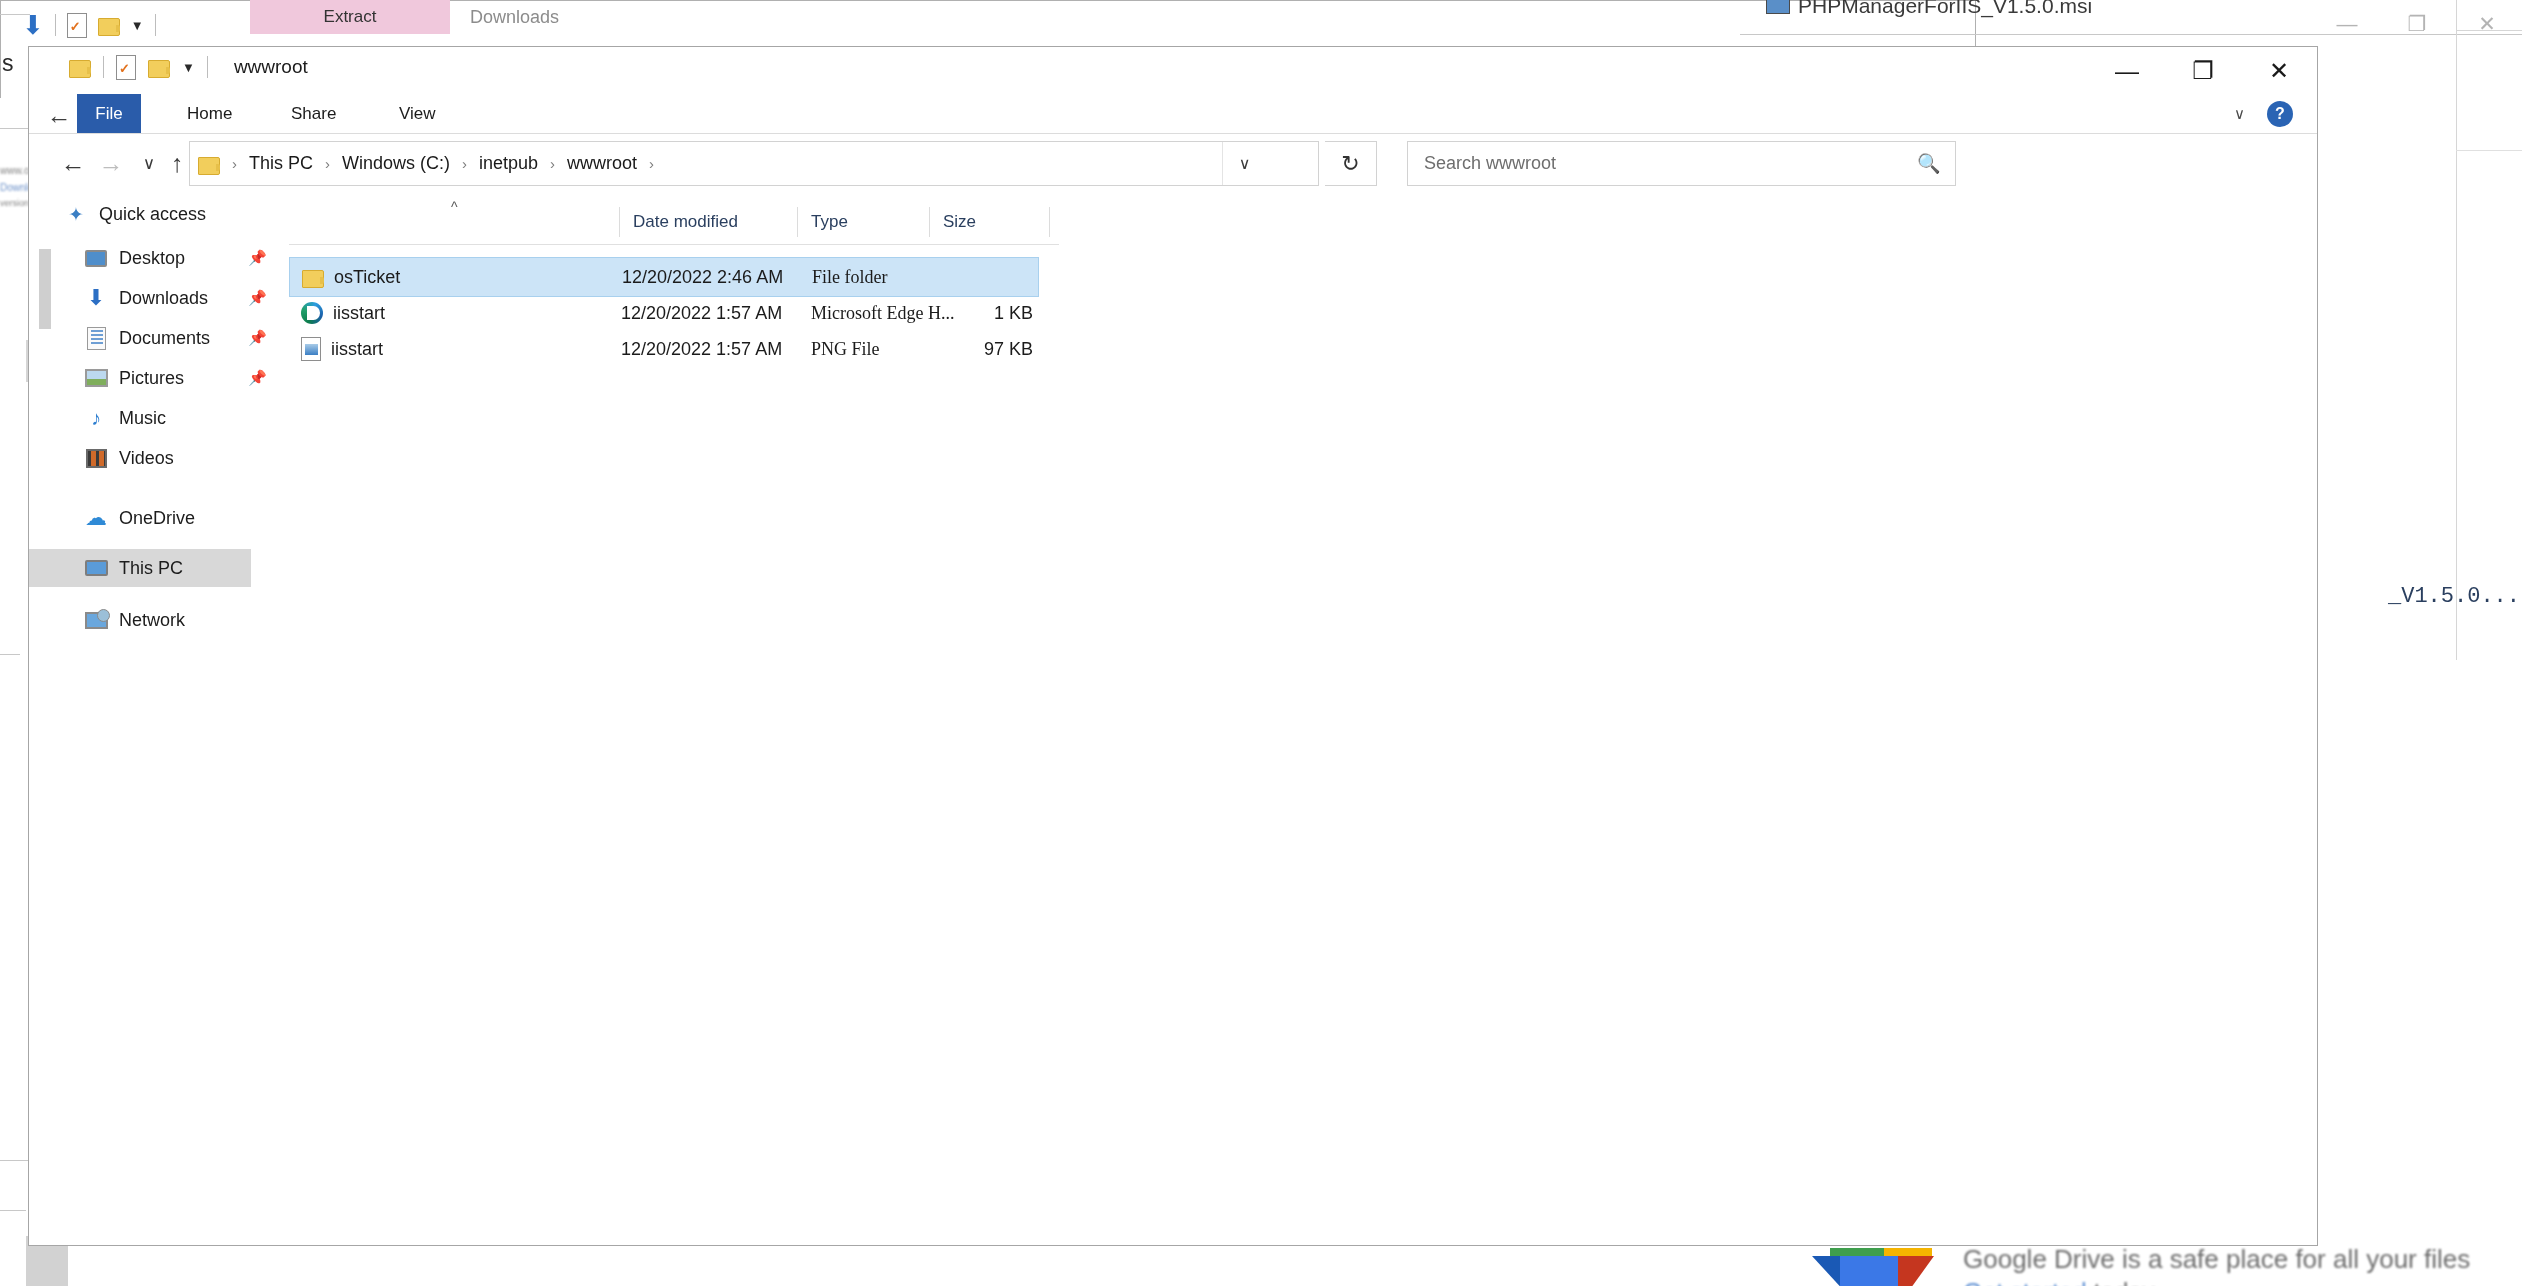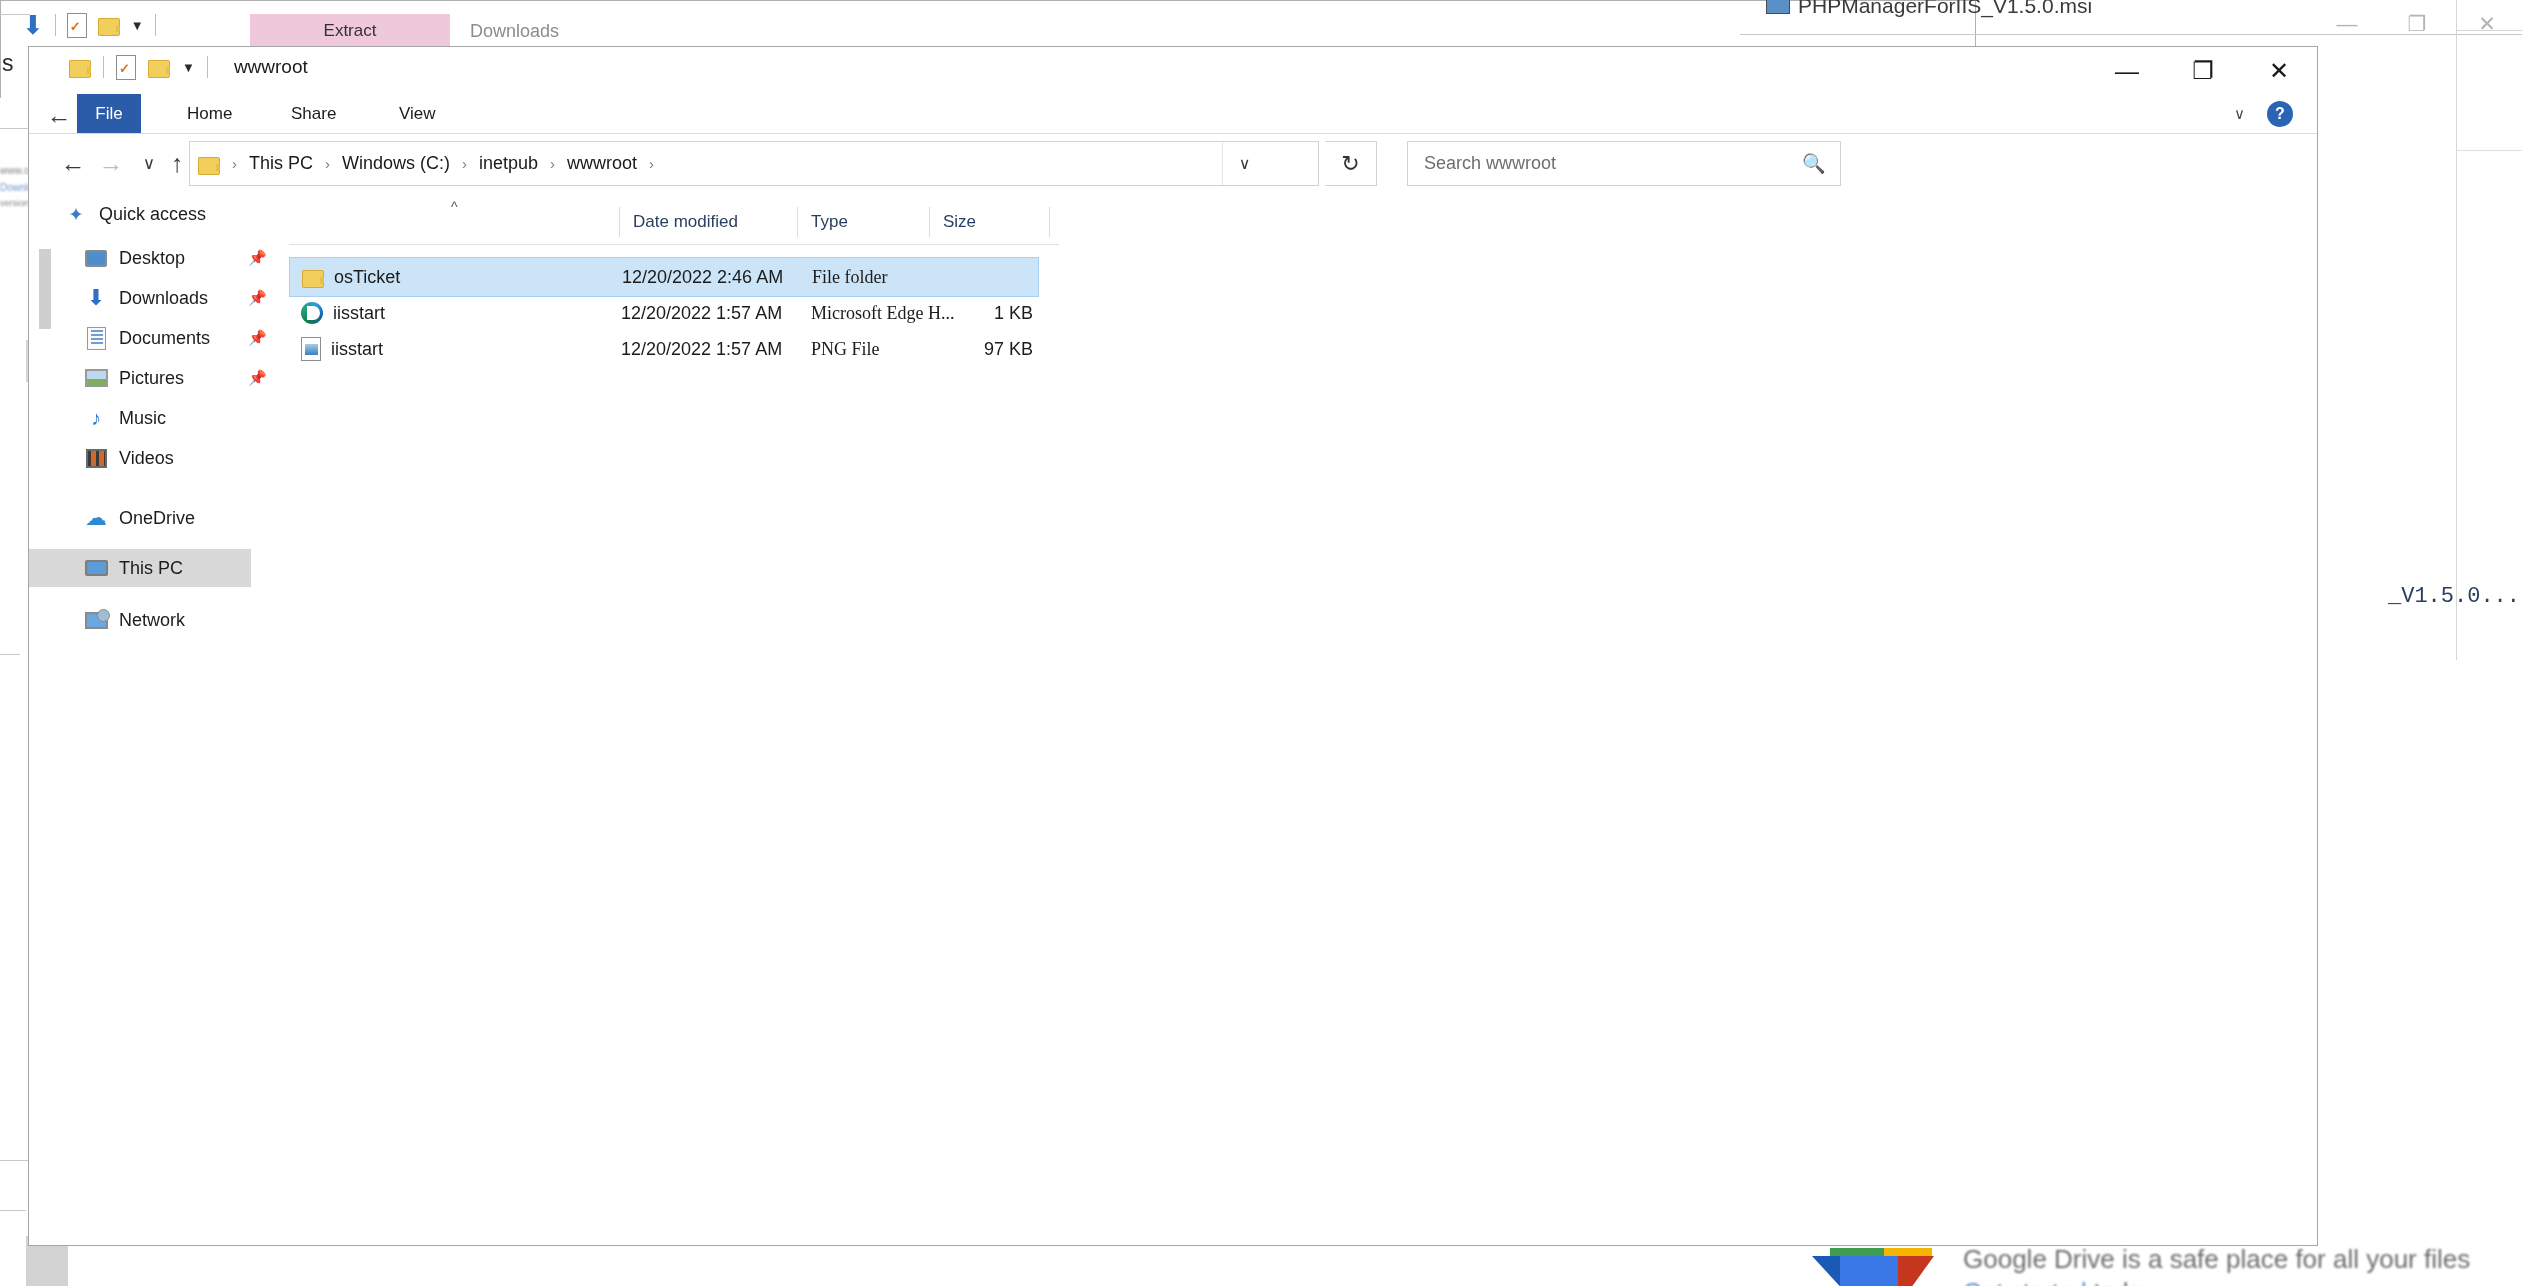--- a/index.html
+++ b/index.html
@@ -25,21 +25,21 @@
     width:70px; height:47px; display:flex; align-items:center; justify-content:center;
     font-size:21px; color:#3b3b3b; font-family:"Liberation Sans", sans-serif;
     background:transparent;
   }
   .winbtn.light { color:#b4b4b4; }
 
   
   #dl-window { left:64px; top:14px; width:1976px; height:98px;
                background:#fff; border:1px solid #b0b0b0; border-bottom:none; }
   #dl-qat { position:absolute; left:22px; top:12px; display:flex; align-items:center; gap:11px; }
-  #dl-tabrow { position:absolute; left:250px; top:14px; display:flex; align-items:center; }
+  #dl-tabrow { position:absolute; left:250px; top:0; display:flex; align-items:center; }
   .tab-extract {
     width:200px; height:34px; background:#f0c8dc; color:#333;
     display:flex; align-items:center; justify-content:center;
     font-size:17px;
   }
   .tab-ghost { margin-left:20px; font-size:18px; color:#8c8c8c; }
 
   
   #explorer {
     position:absolute; left:28px; top:46px; width:2290px; height:1200px;
@@ -93,21 +93,21 @@
     display:flex; align-items:center; justify-content:center;
     font-size:16px; color:#3a3a3a; border-left:1px solid #e4e4e4;
   }
   #refreshbtn {
     position:absolute; left:1296px; top:6px; width:52px; height:45px;
     border:1px solid #d2d2d2; border-left:none; background:#fff;
     display:flex; align-items:center; justify-content:center;
     font-size:22px; color:#333;
   }
   #searchbox {
-    position:absolute; left:1378px; top:6px; width:434px; height:45px;
+    position:absolute; left:1378px; top:6px; width:549px; height:45px;
     border:1px solid #d2d2d2; background:#fff; display:flex; align-items:center;
   }
   #searchtext { margin-left:16px; font-size:18px; color:#6e6e6e; }
   #searchicon { margin-left:auto; margin-right:14px; font-size:19px; color:#3c3c3c; }
 
   
   #navpane { position:absolute; left:0; top:152px; width:260px; bottom:58px; background:#fff; }
   #navscroll {
     position:absolute; left:10px; top:50px; width:12px; height:80px; background:#cfcfcf;
   }

